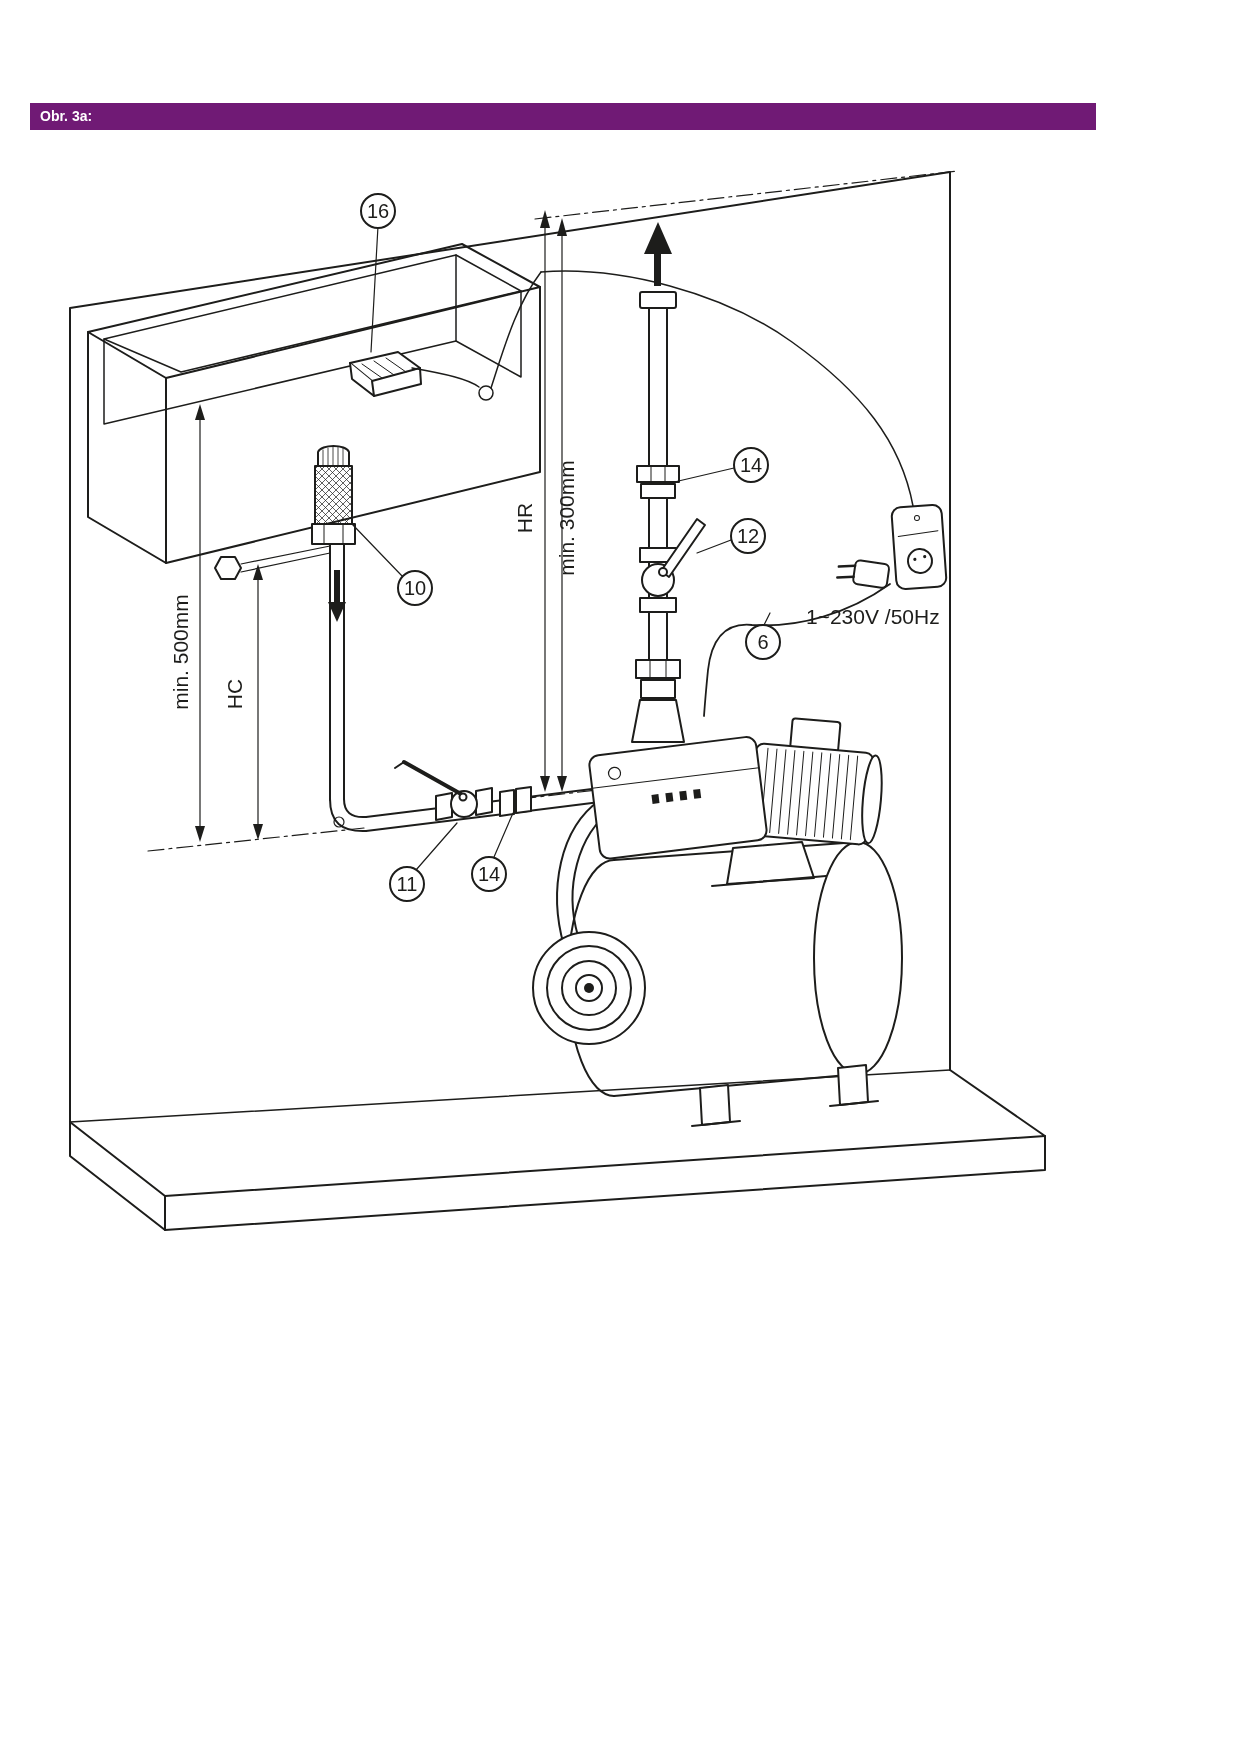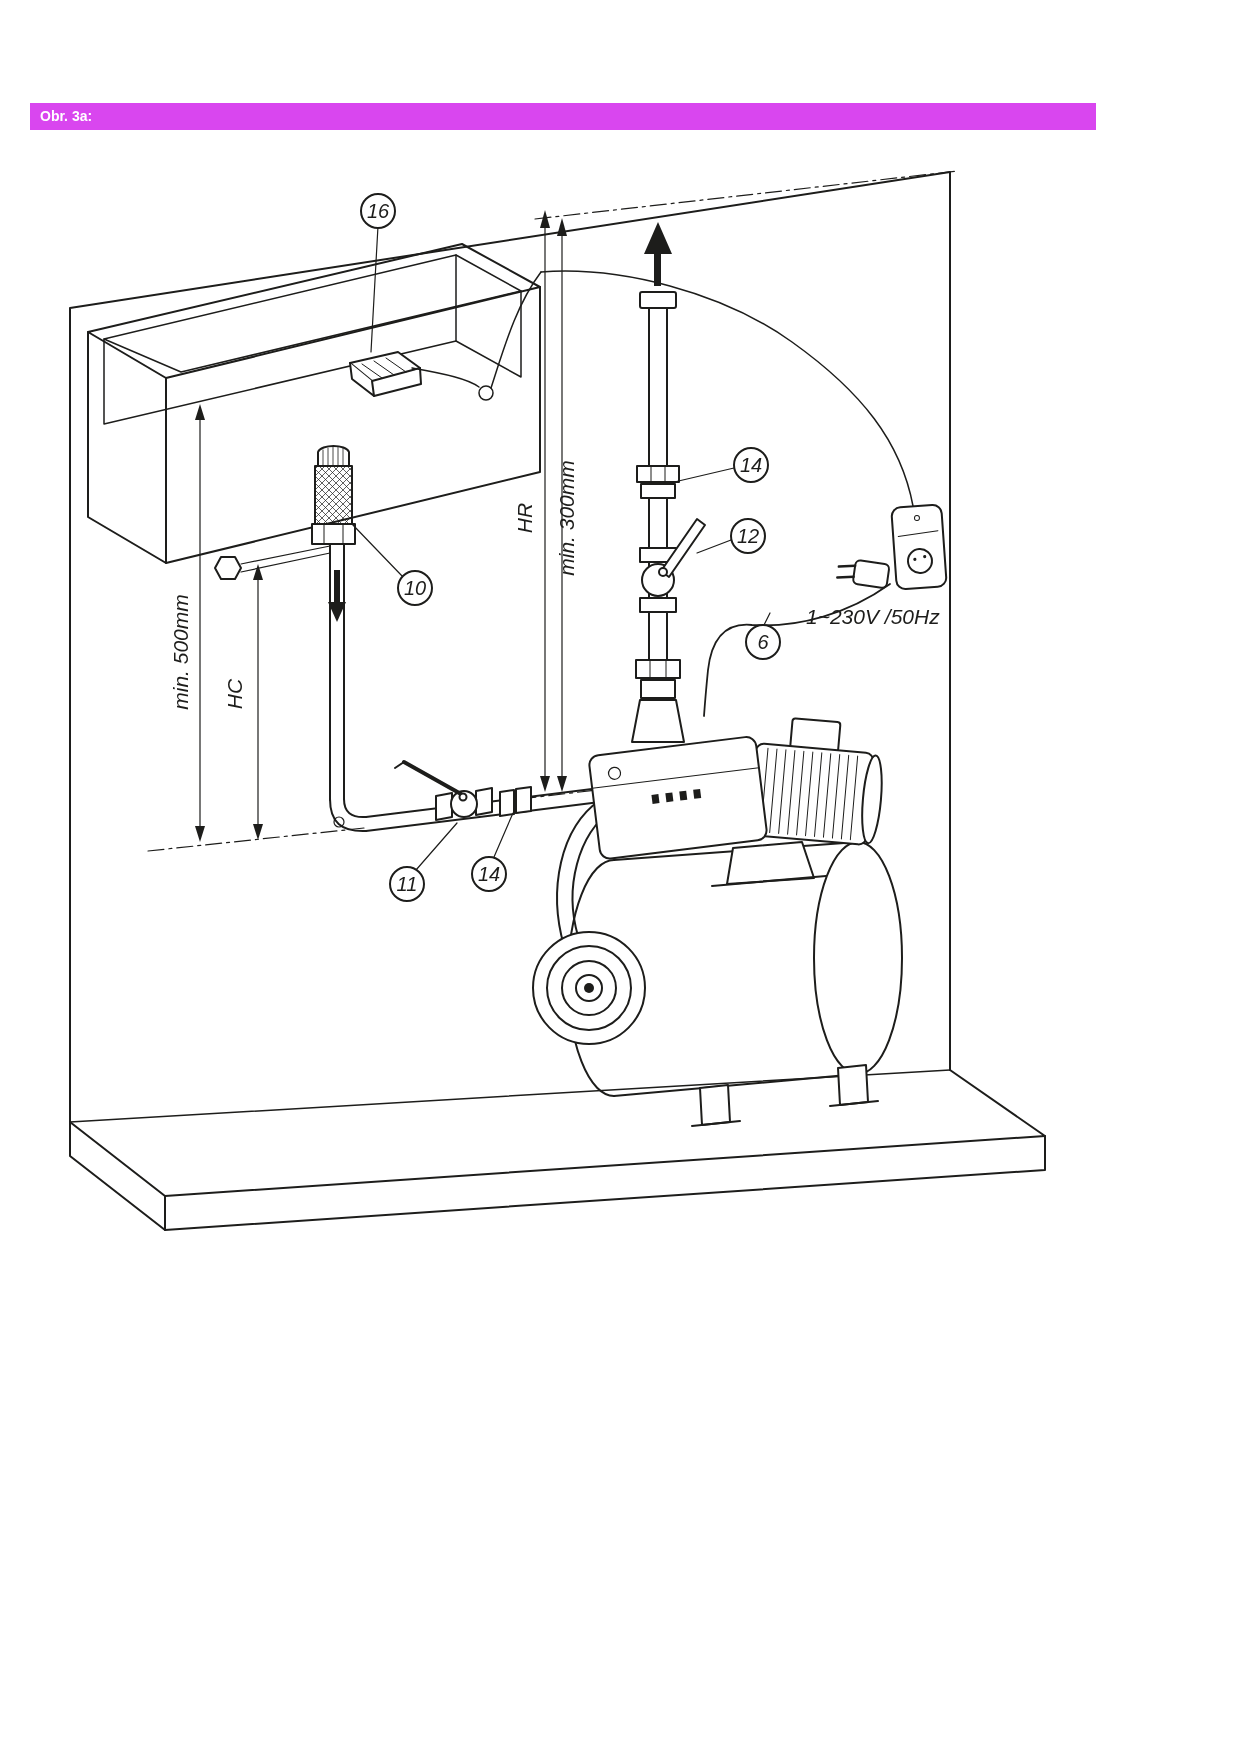--- a/index.html
+++ b/index.html
@@ -1,22 +1,22 @@
 <!DOCTYPE html>
 <html><head>
 <meta charset="utf-8">
 <style>
   html,body{margin:0;padding:0;background:#ffffff;}
   body{width:1240px;height:1754px;position:relative;font-family:"Liberation Sans",sans-serif;}
   .figure-header{
     position:absolute;left:30px;top:103px;width:1066px;height:27px;
-    background:#d946ef;color:#ffffff;font-size:14px;font-weight:bold;
+    background:#701a75;color:#ffffff;font-size:14px;font-weight:bold;
     line-height:27px;padding-left:10px;box-sizing:border-box;
   }
-  .diagram-wrap{position:absolute;left:0;top:0;width:1240px;height:1754px;font-style:italic;}
+  .diagram-wrap{position:absolute;left:0;top:0;width:1240px;height:1754px;}
   svg{position:absolute;left:0;top:0;}
   svg text{font-family:"Liberation Sans",sans-serif;fill:#1d1d1b;}
   .dimlabel{font-size:21px;}
   .callout-num{font-size:20px;}
 </style>
 </head>
 <body>
 
 <div class="figure-header">
   <span>Obr. 3a:</span>

